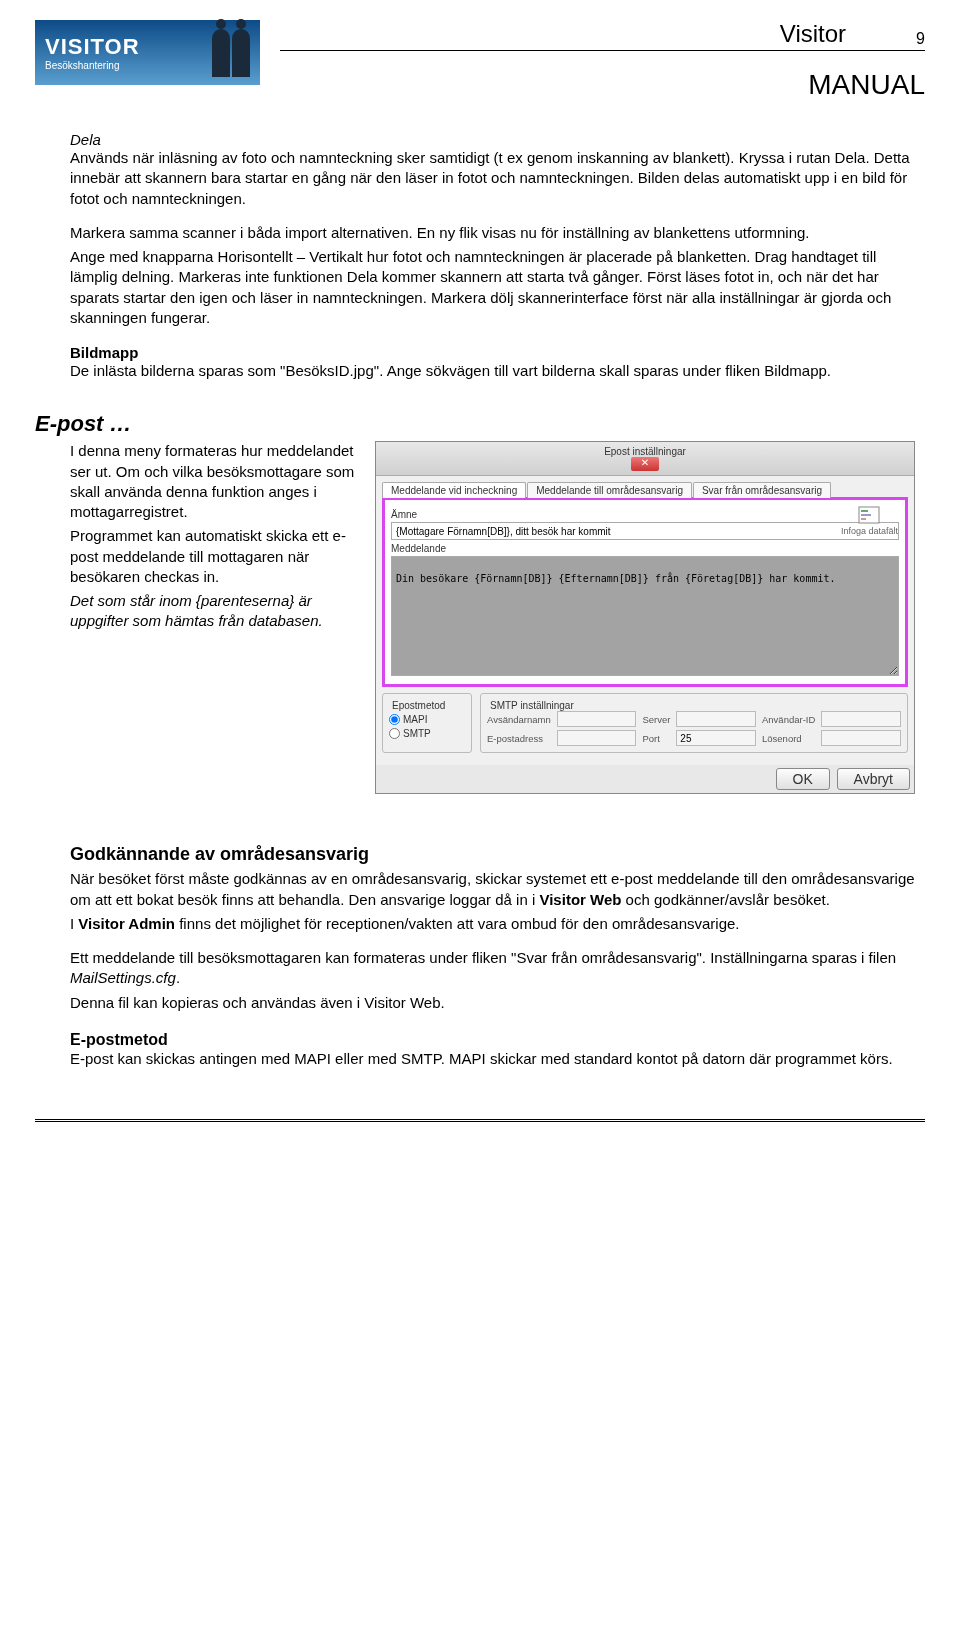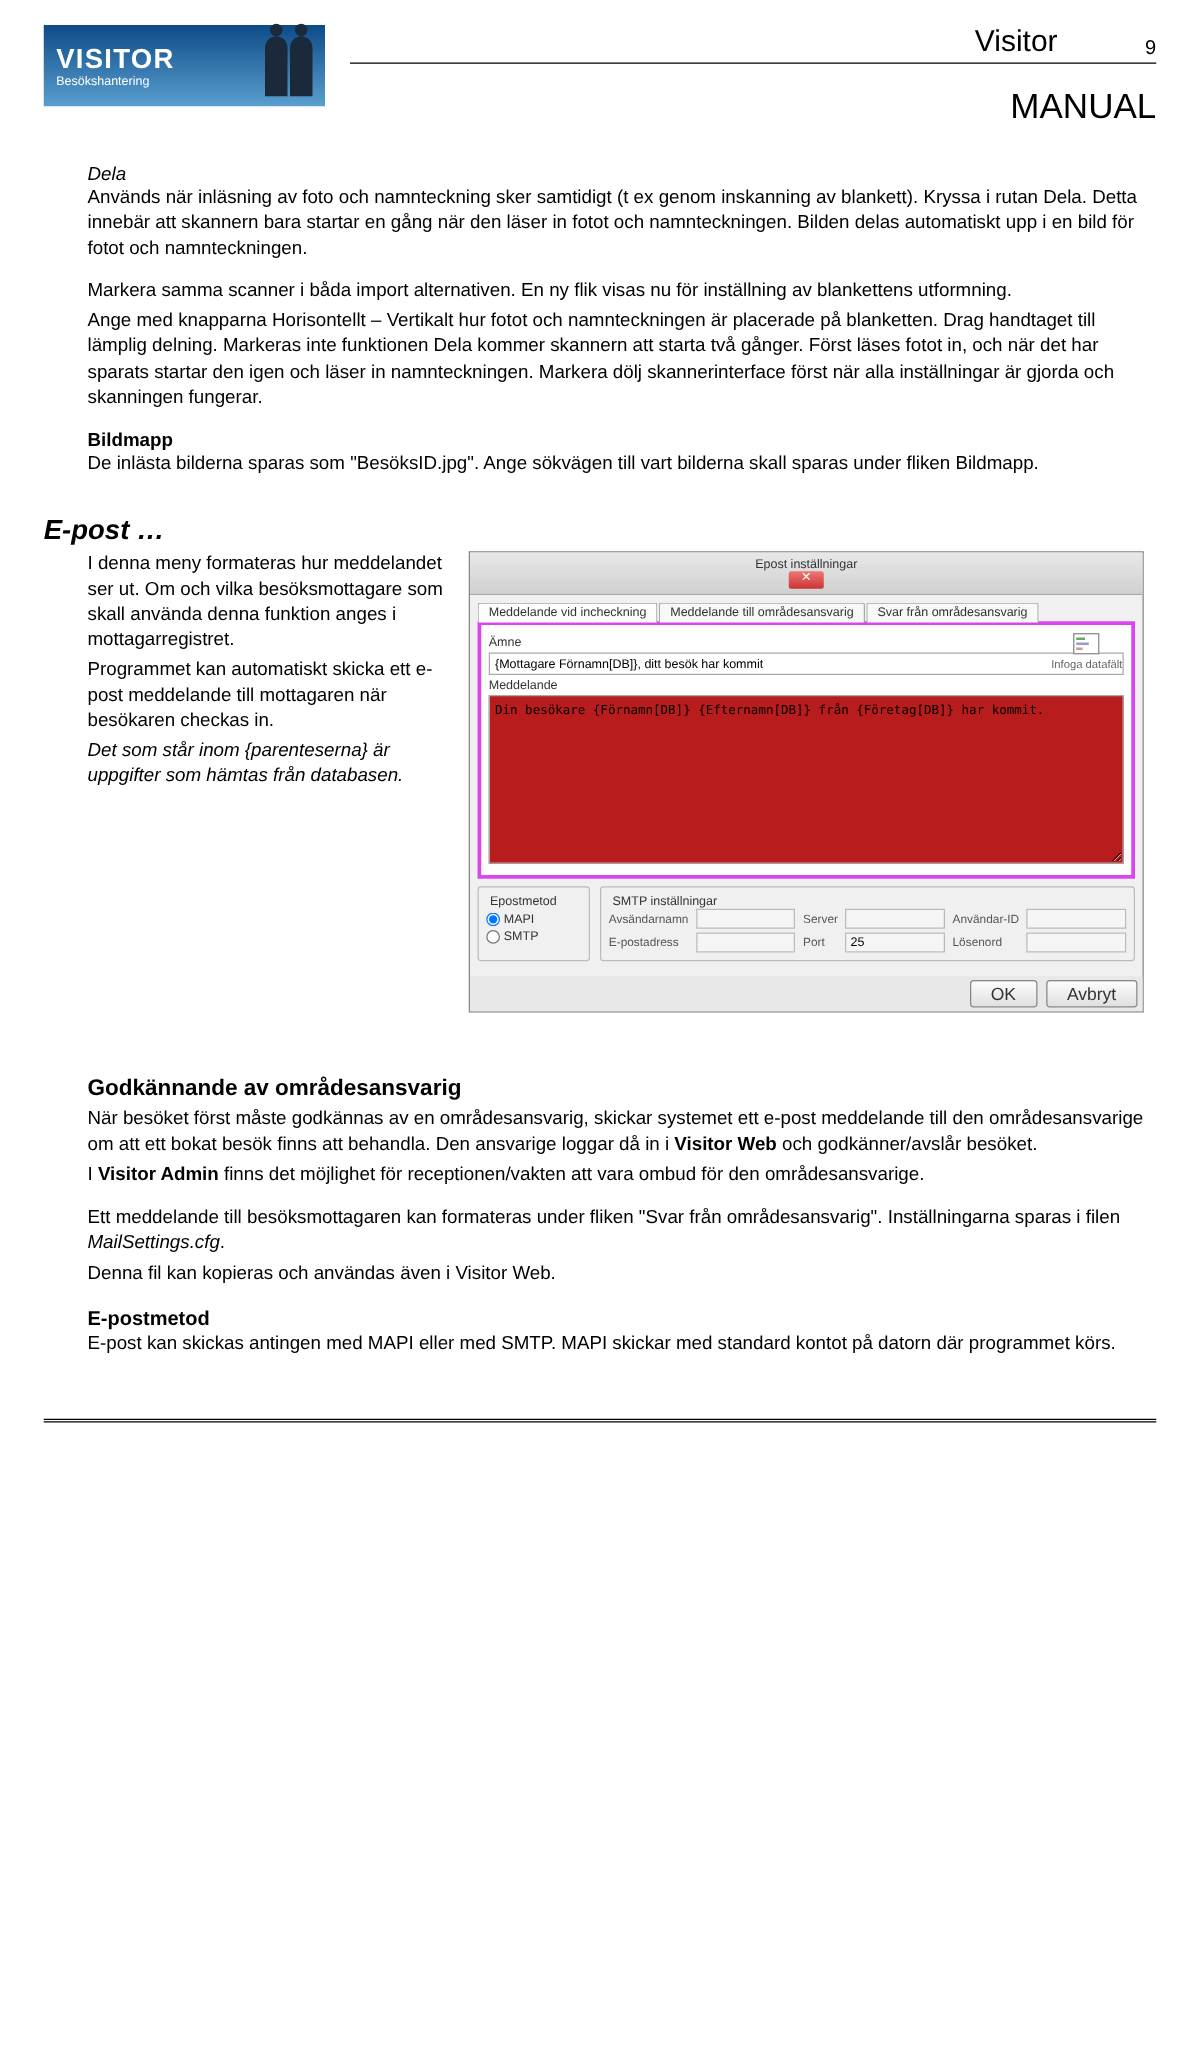--- a/index.html
+++ b/index.html
@@ -33,21 +33,21 @@
   .dialog { background: #f0f0f0; border: 1px solid #888; font-size: 10px; color: #333; font-family: 'Segoe UI', Tahoma, sans-serif; }
   .dialog-titlebar { background: linear-gradient(180deg, #e8e8e8, #d0d0d0); padding: 4px 8px; display: flex; justify-content: space-between; align-items: center; border-bottom: 1px solid #aaa; flex-direction: column; }
   .dialog-close { width: 28px; height: 14px; background: linear-gradient(180deg, #e77, #c33); color: #fff; text-align: center; line-height: 12px; font-size: 10px; border-radius: 2px; }
   .dialog-body { padding: 6px; }
   .tabs { display: flex; gap: 1px; margin-bottom: 0; }
   .tab { background: #f8f8f8; border: 1px solid #aaa; border-bottom: none; padding: 2px 8px; font-size: 10px; border-radius: 2px 2px 0 0; }
   .tab.active { background: #fff; position: relative; z-index: 2; }
   .tab-panel { background: #fff; border: 3px solid #d946ef; padding: 6px; margin-top: -1px; }
   .field-label { font-size: 10px; margin: 3px 0 2px 0; }
   .field-input { width: 100%; border: 1px solid #aaa; background: #fff; font-size: 10px; padding: 2px 4px; height: 18px; }
-  .field-textarea { width: 100%; height: 135px; border: 1px solid #aaa; background: #b91c1c; font-size: 10px; padding: 6px 4px; }
+  .field-textarea { width: 100%; height: 120px; border: 1px solid #aaa; background: #a3a3a3; font-size: 10px; padding: 16px 4px; }
   .insert-link { position: absolute; right: 16px; top: 64px; font-size: 9px; color: #666; text-align: center; }
   .insert-link svg { display: block; margin: 0 auto 2px; }
   .dialog { position: relative; }
   .bottom-panels { display: flex; gap: 8px; margin-top: 6px; }
   .fieldset { border: 1px solid #bbb; border-radius: 3px; padding: 6px; font-size: 10px; }
   .fieldset-epost { width: 90px; }
   .fieldset-smtp { flex: 1; }
   .legend { font-size: 10px; margin-top: -12px; background: #f0f0f0; padding: 0 3px; display: inline-block; }
   .radio-row { display: flex; align-items: center; gap: 3px; margin: 3px 0; }
   .radio-row input { width: 11px; height: 11px; }

